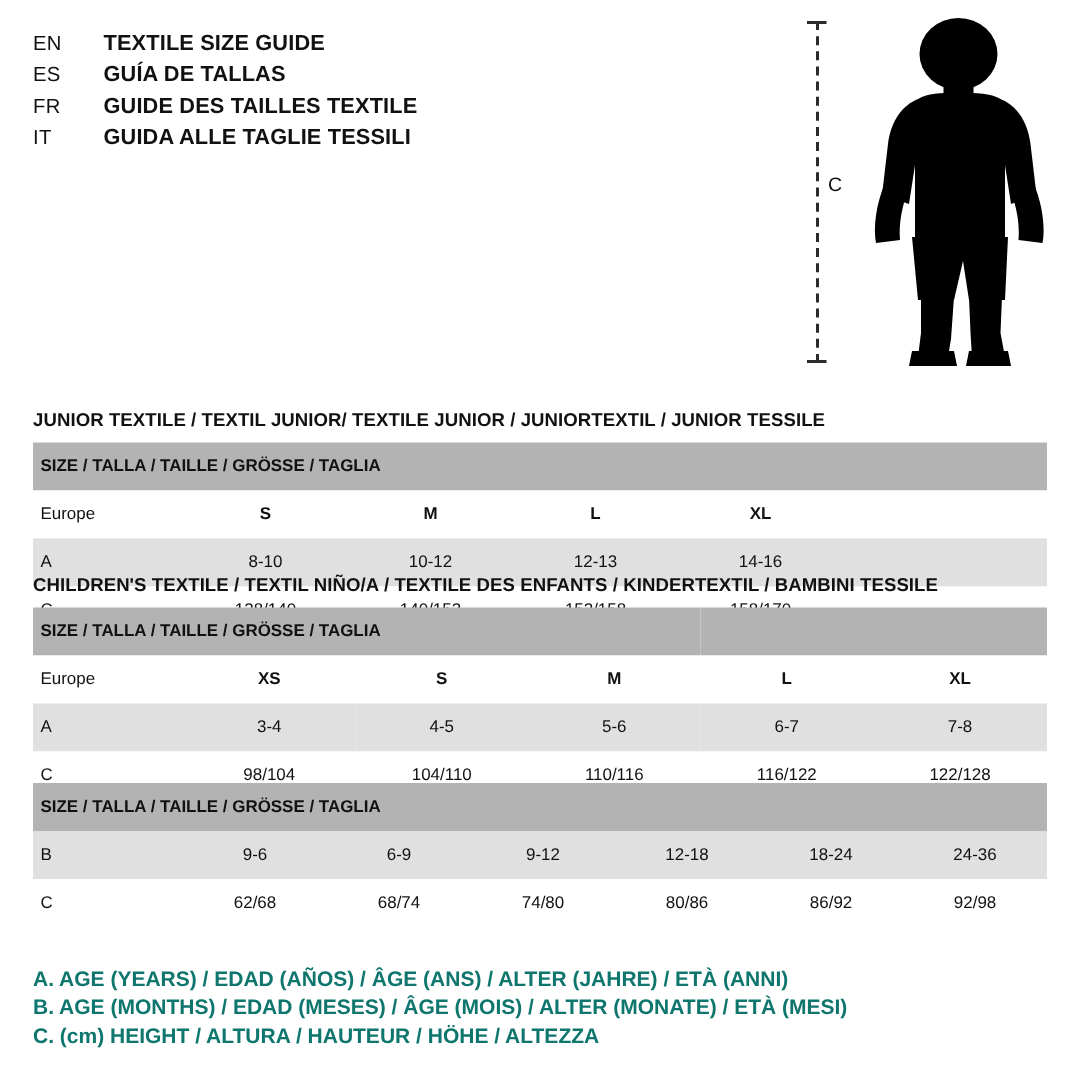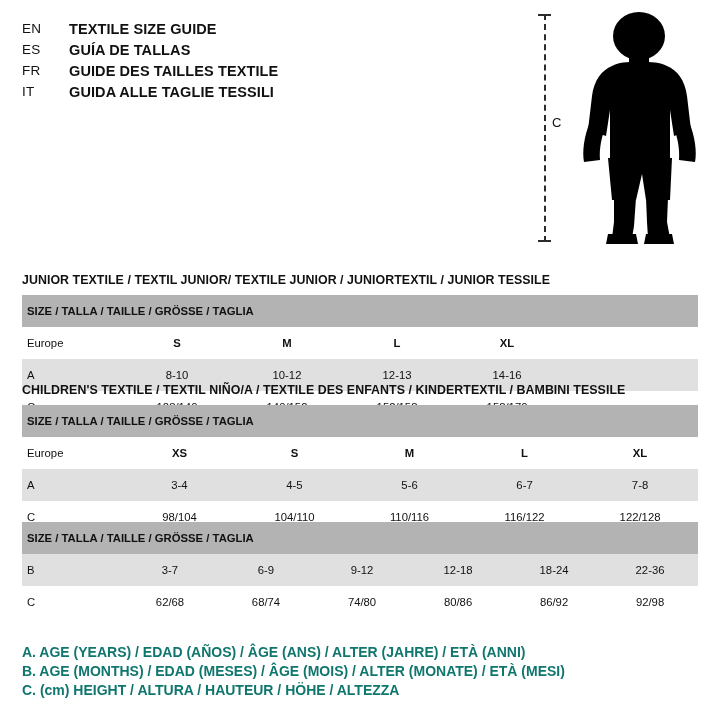--- a/index.html
+++ b/index.html
@@ -310,26 +310,26 @@
         </colgroup>
         <tbody>
             <tr class="hdr-row">
           <td colspan="4" class="lbl-cell">SIZE / TALLA / TAILLE / GRÖSSE / TAGLIA</td>
           <td></td>
           <td></td>
           <td></td>
         </tr>
         <tr class="row-shade">
           <td class="lbl-cell">B</td>
-          <td class="val-cell">3-7</td>
+          <td class="val-cell">9-6</td>
           <td class="val-cell">6-9</td>
           <td class="val-cell">9-12</td>
           <td class="val-cell">12-18</td>
           <td class="val-cell">18-24</td>
-          <td class="val-cell">22-36</td>
+          <td class="val-cell">24-36</td>
         </tr>
         <tr class="row-plain">
           <td class="lbl-cell">C</td>
           <td class="val-cell">62/68</td>
           <td class="val-cell">68/74</td>
           <td class="val-cell">74/80</td>
           <td class="val-cell">80/86</td>
           <td class="val-cell">86/92</td>
           <td class="val-cell">92/98</td>
         </tr>

